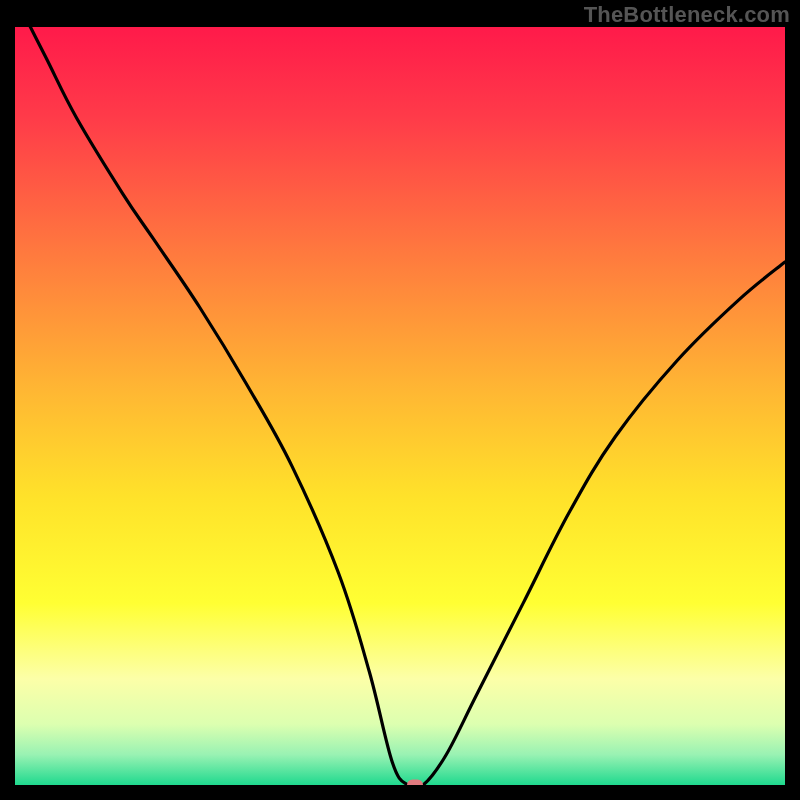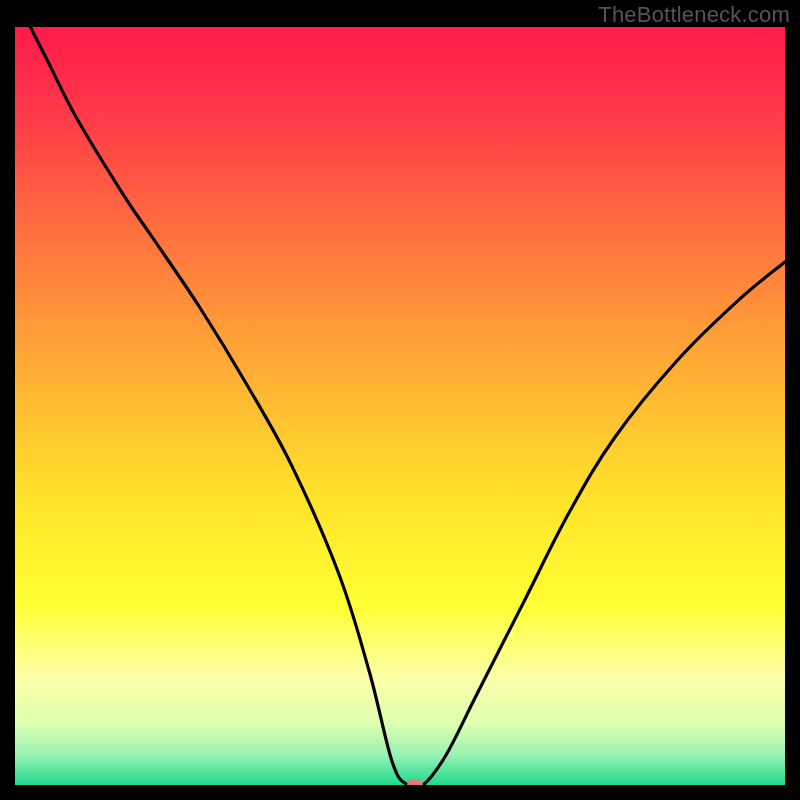--- a/index.html
+++ b/index.html
@@ -16,21 +16,21 @@
     width: 800px;
     height: 800px;
     background: #000;
   }
   .watermark {
     position: absolute;
     top: 2px;
     right: 10px;
     color: #555;
     font-size: 22px;
-    font-weight: 400;
+    font-weight: 700;
     letter-spacing: 0.2px;
     z-index: 10;
   }
   .plot {
     position: absolute;
     left: 15px;
     top: 27px;
     width: 770px;
     height: 758px;
     overflow: hidden;

